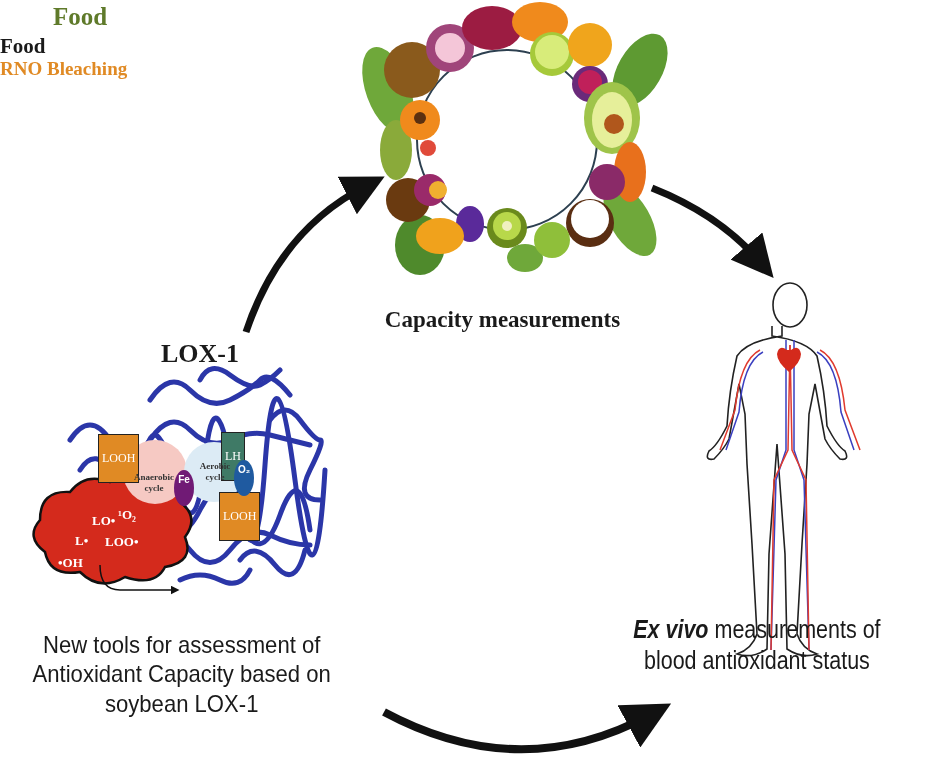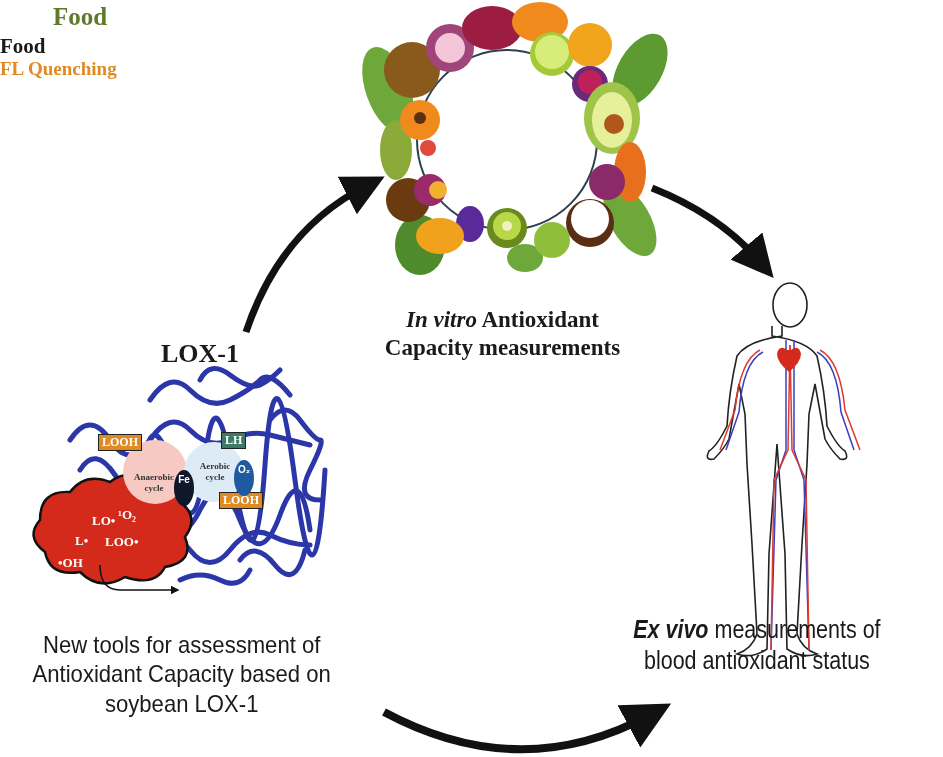--- a/index.html
+++ b/index.html
@@ -11,21 +11,21 @@
   #food-title { left:420px; top:104px; width:160px; text-align:center; color:#5f7a2a;
                 font-weight:bold; font-size:25px; line-height:1.35; }
   #invitro { left:360px; top:306px; width:285px; font-size:23px; }
   #lox-title { left:120px; top:338px; width:160px; font-size:26px; }
   #assumption { left:706px; top:178px; font-size:21px; text-align:left; font-weight:bold; line-height:1.15; }
   #tools { left:0px; top:630px; width:395px; font-size:24px; font-weight:normal;
            font-family:"Liberation Sans Narrow","Liberation Sans",sans-serif; transform:scaleX(0.92); transform-origin:left top; }
   #exvivo { left:615px; top:614px; width:330px; font-size:25px; font-weight:normal;
             font-family:"Liberation Sans","DejaVu Sans",sans-serif; transform:scaleX(0.86); transform-origin:left top; text-align:center;}
   #rno { left:162px; top:566px; font-size:19px; color:#e08a24; font-weight:bold; line-height:1.15; }
-  .tag { position:absolute; font-size:12px; color:#fff; font-weight:bold; padding:0 3px; border:1.5px solid #222; line-height:15px; }
+  .tag { position:absolute; font-size:12px; color:#fff; font-weight:normal; padding:16px 3px; border:1.5px solid #222; line-height:15px; }
   .cyc { position:absolute; font-size:9px; text-align:center; line-height:1.2; color:#333; font-weight:bold; }
   .rad { position:absolute; color:#fff; font-size:13px; font-weight:bold; }
   .ion { position:absolute; width:20px; height:36px; border-radius:50%; color:#fff; font-size:10px;
          font-weight:bold; text-align:center; line-height:20px; font-family:"Liberation Sans",sans-serif; }
 </style>
 </head>
 <body>
 
 <svg class="layer" width="943" height="757">
   <defs>
@@ -78,21 +78,20 @@
     <circle cx="420" cy="120" r="20" fill="#f08a1c"></circle>
       <circle cx="420" cy="118" r="6" fill="#5a3010"></circle>
     <circle cx="428" cy="148" r="8" fill="#e04a3a"></circle>
   </g>
 </svg>
 <div id="food-title">
   <div>Food</div>
 </div>
 
 <div id="invitro" class="caption">
-  <div><i>In vitro</i><span> Antioxidant</span></div>
   <div>Capacity measurements</div>
 </div>
 
 <div id="assumption">
   <div>Food</div>
 </div>
 
 <div id="lox-title" class="caption">LOX-1</div>
 <svg class="layer" width="943" height="757">
   <g stroke="#2b36a8" stroke-width="5" fill="none" stroke-linecap="round">
@@ -118,31 +117,31 @@
 <div class="tag" style="left:221px;top:432px;background:#3f7a66;">LH</div>
 <div class="tag" style="left:219px;top:492px;background:#e08a24;">LOOH</div>
 <div class="cyc" style="left:124px;top:461px;width:60px;margin-top:11px;">
   <div>Anaerobic</div>
   <div>cycle</div>
 </div>
 <div class="cyc" style="left:190px;top:461px;width:50px;">
   <div>Aerobic</div>
   <div>cycle</div>
 </div>
-<div class="ion" style="left:174px;top:470px;background:#0f172a;">Fe</div>
+<div class="ion" style="left:174px;top:470px;background:#701a75;">Fe</div>
 <div class="ion" style="left:234px;top:460px;background:#1f5aa0;">O₂</div>
 
 <div class="rad" style="left:58px;top:511px;margin-top:44px;">•OH</div>
 <div class="rad" style="left:92px;top:513px;">LO•</div>
 <div class="rad" style="left:118px;top:507px;">¹O₂</div>
 <div class="rad" style="left:75px;top:533px;">L•</div>
 <div class="rad" style="left:105px;top:534px;">LOO•</div>
 
 <div id="rno">
-  <div>FL Quenching</div>
+  <div>RNO Bleaching</div>
 </div>
 
 <div id="tools" class="caption">
   <div>New tools for assessment of</div>
   <div>Antioxidant Capacity based on</div>
   <div>soybean LOX-1</div>
 </div>
 
 <svg class="layer" width="943" height="757">
   <g fill="none" stroke="#222" stroke-width="1.6">

